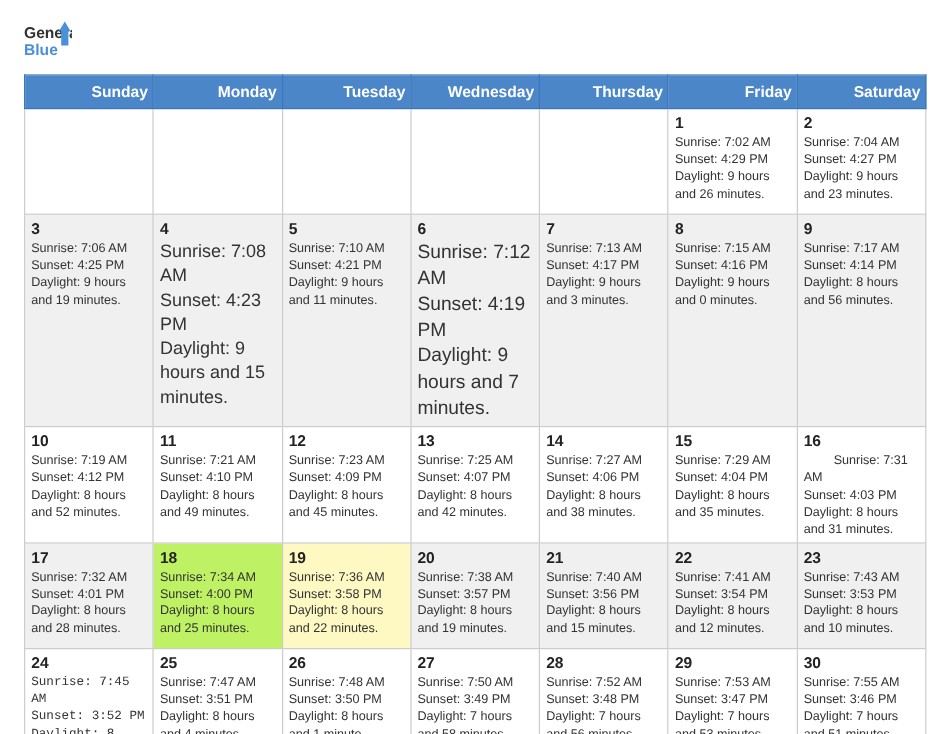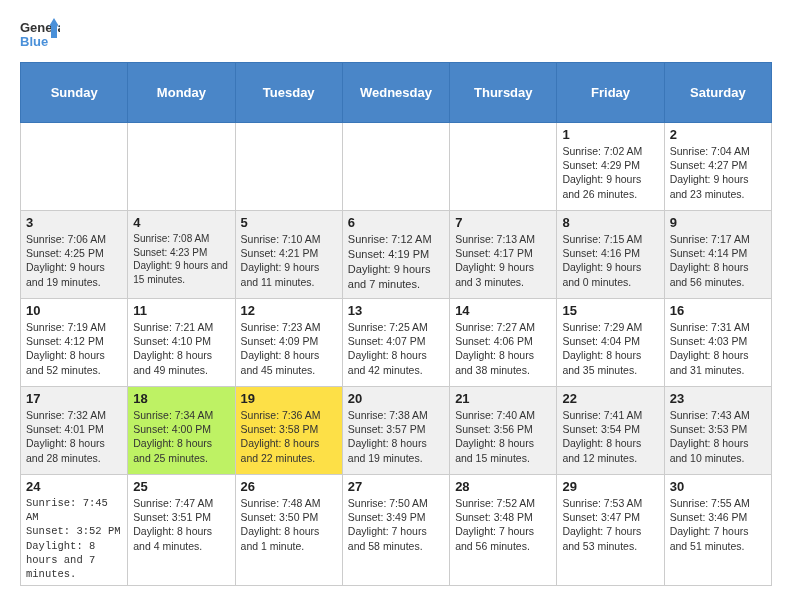--- a/index.html
+++ b/index.html
@@ -36,22 +36,22 @@
     table {
       width: 100%;
       border-collapse: collapse;
       table-layout: fixed;
     }
     th {
       background-color: #4a86c8;
       color: #fff;
       font-size: 13px;
       font-weight: bold;
-      padding: 22px 4px;
-      text-align: center;
+      padding: 6px 4px;
+      text-align: right;
       border: 1px solid #3a76b8;
     }
     td {
       vertical-align: top;
       border: 1px solid #ccc;
       padding: 4px 5px;
       font-size: 10.5px;
       color: #333;
       height: 88px;
       background: #fff;
@@ -113,27 +113,27 @@
 Sunset: 4:29 PM
 Daylight: 9 hours and 26 minutes.</span></td>
         <td><span class="day-num">2</span><span style="white-space: pre-line; font-size: 10.5px; line-height: 1.35;">Sunrise: 7:04 AM
 Sunset: 4:27 PM
 Daylight: 9 hours and 23 minutes.</span></td>
       </tr>
       <tr class="row-even">
         <td style="background: rgb(240, 240, 240);"><span class="day-num">3</span><span style="white-space: pre-line; font-size: 10.5px; line-height: 1.35;">Sunrise: 7:06 AM
 Sunset: 4:25 PM
 Daylight: 9 hours and 19 minutes.</span></td>
-        <td style="background: rgb(240, 240, 240);"><span class="day-num">4</span><span style="white-space: pre-line; font-size: 10px; line-height: 1.35;">Sunrise: 7:08 AM
+        <td style="background: rgb(240, 240, 240);"><span class="day-num">4</span><span style="white-space: pre-line; font-size: 15px; line-height: 1.35;">Sunrise: 7:08 AM
 Sunset: 4:23 PM
 Daylight: 9 hours and 15 minutes.</span></td>
         <td style="background: rgb(240, 240, 240);"><span class="day-num">5</span><span style="white-space: pre-line; font-size: 10.5px; line-height: 1.35;">Sunrise: 7:10 AM
 Sunset: 4:21 PM
 Daylight: 9 hours and 11 minutes.</span></td>
-        <td style="background: rgb(240, 240, 240);"><span class="day-num">6</span><span style="white-space: pre-line; font-size: 11px; line-height: 1.35;">Sunrise: 7:12 AM
+        <td style="background: rgb(240, 240, 240);"><span class="day-num">6</span><span style="white-space: pre-line; font-size: 16px; line-height: 1.35;">Sunrise: 7:12 AM
 Sunset: 4:19 PM
 Daylight: 9 hours and 7 minutes.</span></td>
         <td style="background: rgb(240, 240, 240);"><span class="day-num">7</span><span style="white-space: pre-line; font-size: 10.5px; line-height: 1.35;">Sunrise: 7:13 AM
 Sunset: 4:17 PM
 Daylight: 9 hours and 3 minutes.</span></td>
         <td style="background: rgb(240, 240, 240);"><span class="day-num">8</span><span style="white-space: pre-line; font-size: 10.5px; line-height: 1.35;">Sunrise: 7:15 AM
 Sunset: 4:16 PM
 Daylight: 9 hours and 0 minutes.</span></td>
         <td style="background: rgb(240, 240, 240);"><span class="day-num">9</span><span style="white-space: pre-line; font-size: 10.5px; line-height: 1.35;">Sunrise: 7:17 AM
 Sunset: 4:14 PM
@@ -151,32 +151,32 @@
 Daylight: 8 hours and 45 minutes.</span></td>
         <td><span class="day-num">13</span><span style="white-space: pre-line; font-size: 10.5px; line-height: 1.35;">Sunrise: 7:25 AM
 Sunset: 4:07 PM
 Daylight: 8 hours and 42 minutes.</span></td>
         <td><span class="day-num">14</span><span style="white-space: pre-line; font-size: 10.5px; line-height: 1.35;">Sunrise: 7:27 AM
 Sunset: 4:06 PM
 Daylight: 8 hours and 38 minutes.</span></td>
         <td><span class="day-num">15</span><span style="white-space: pre-line; font-size: 10.5px; line-height: 1.35;">Sunrise: 7:29 AM
 Sunset: 4:04 PM
 Daylight: 8 hours and 35 minutes.</span></td>
-        <td><span class="day-num">16</span><span style="white-space: pre-line; font-size: 10.5px; line-height: 1.35;">Sunrise: 7:31 AM
+        <td><span class="day-num">16</span><span style="white-space: pre-line; font-size: 10.5px; line-height: 1.35; margin-left: 25px;">Sunrise: 7:31 AM
 Sunset: 4:03 PM
 Daylight: 8 hours and 31 minutes.</span></td>
       </tr>
       <tr class="row-even">
         <td style="background: rgb(240, 240, 240);"><span class="day-num">17</span><span style="white-space: pre-line; font-size: 10.5px; line-height: 1.35; margin-top: 25px;">Sunrise: 7:32 AM
 Sunset: 4:01 PM
 Daylight: 8 hours and 28 minutes.</span></td>
         <td style="background: #bef264;"><span class="day-num">18</span><span style="white-space: pre-line; font-size: 10.5px; line-height: 1.35;">Sunrise: 7:34 AM
 Sunset: 4:00 PM
 Daylight: 8 hours and 25 minutes.</span></td>
-        <td style="background: #fde047;"><span class="day-num">19</span><span style="white-space: pre-line; font-size: 10.5px; line-height: 1.35;">Sunrise: 7:36 AM
+        <td style="background: #fef9c3;"><span class="day-num">19</span><span style="white-space: pre-line; font-size: 10.5px; line-height: 1.35;">Sunrise: 7:36 AM
 Sunset: 3:58 PM
 Daylight: 8 hours and 22 minutes.</span></td>
         <td style="background: rgb(240, 240, 240);"><span class="day-num">20</span><span style="white-space: pre-line; font-size: 10.5px; line-height: 1.35;">Sunrise: 7:38 AM
 Sunset: 3:57 PM
 Daylight: 8 hours and 19 minutes.</span></td>
         <td style="background: rgb(240, 240, 240);"><span class="day-num">21</span><span style="white-space: pre-line; font-size: 10.5px; line-height: 1.35;">Sunrise: 7:40 AM
 Sunset: 3:56 PM
 Daylight: 8 hours and 15 minutes.</span></td>
         <td style="background: rgb(240, 240, 240);"><span class="day-num">22</span><span style="white-space: pre-line; font-size: 10.5px; line-height: 1.35;">Sunrise: 7:41 AM
 Sunset: 3:54 PM

